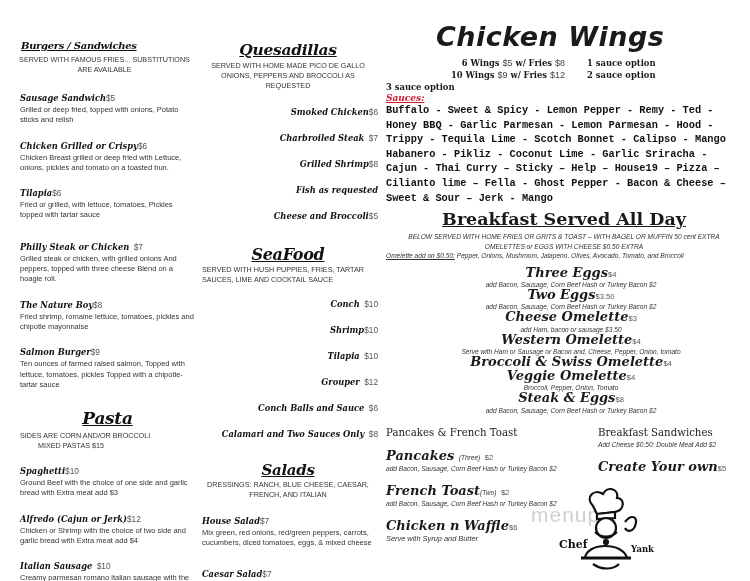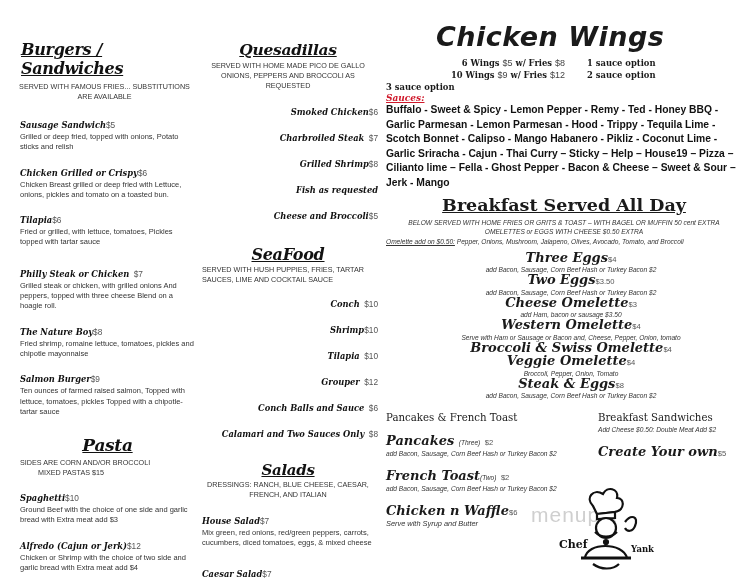--- a/index.html
+++ b/index.html
@@ -8,29 +8,29 @@
   #c1 { left:20px; width:175px; }
   #c2 { left:198px; width:180px; }
   #c3 { left:386px; width:356px; }
   .sec-title { font-family:"DejaVu Serif", serif; font-weight:bold; font-style:italic; text-decoration:underline; color:#111; letter-spacing:-0.3px; }
   .sub { font-size:7.2px; color:#333; line-height:10px; text-transform:uppercase; }
   .item-name { font-family:"DejaVu Serif", serif; font-weight:bold; font-style:italic; font-size:8.3px; color:#111; }
   .price { font-size:8.3px; color:#555; }
   .desc { font-size:7.5px; color:#333; line-height:10.3px; }
   .center { text-align:center; }
   .blk { margin-bottom:9px; }
-  #c1 .sec-title { font-size:16px; margin:40px 0 4px 1px; }
+  #c1 .sec-title { font-size:10px; margin:40px 0 4px 1px; }
   #c2 .qtitle { font-size:15.5px; margin:40px 0 2px 0; text-align:center; }
   #c2 .c-item { text-align:right; margin:0 0 8px 0; }
   .wings-title { font-family:"DejaVu Sans", sans-serif; font-weight:bold; font-style:italic; font-size:27px; letter-spacing:0.5px; margin:21px 0 5px 50px; }
   .wrow { display:flex; font-family:"DejaVu Serif", serif; font-size:8.4px; font-weight:bold; line-height:12px; }
   .wrow .a { width:201px; text-align:right; padding-right:22px; box-sizing:border-box; }
   .wrow .a span.p { font-family:"Liberation Sans", sans-serif; font-weight:normal; color:#444; font-size:9px; }
   .sauces-label { color:#d0192b; font-family:"DejaVu Serif", serif; font-weight:bold; font-style:italic; text-decoration:underline; font-size:9px; }
-  .sauces { font-family:Liberation Sans, sans-serif; font-weight:bold; font-size:10.3px; line-height:14.6px; color:#111; width:352px; }
+  .sauces { font-family:Liberation Mono, monospace; font-weight:bold; font-size:10.3px; line-height:14.6px; color:#111; width:352px; }
   .bk-title { font-family:"DejaVu Serif", serif; font-weight:bold; font-size:17.5px; text-decoration:underline; text-align:center; margin:4px 0 3px 0; }
   .ital { font-style:italic; font-size:6.6px; color:#333; line-height:9.5px; }
   .eg-name { font-family:"DejaVu Serif", serif; font-weight:bold; font-style:italic; font-size:13px; }
   .eg-price { font-size:7.6px; color:#555; }
   .eg-desc { font-style:italic; font-size:6.6px; color:#333; line-height:9px; }
   .eglist { text-align:center; line-height:10.4px; margin-left:14px; }
   .bottom-row { display:flex; margin-top:12px; }
   .pft { width:212px; }
   .bks { width:144px; padding-left:0; }
   .h2 { font-family:"DejaVu Serif", serif; font-weight:normal; font-size:10.2px; margin-bottom:8px; }

